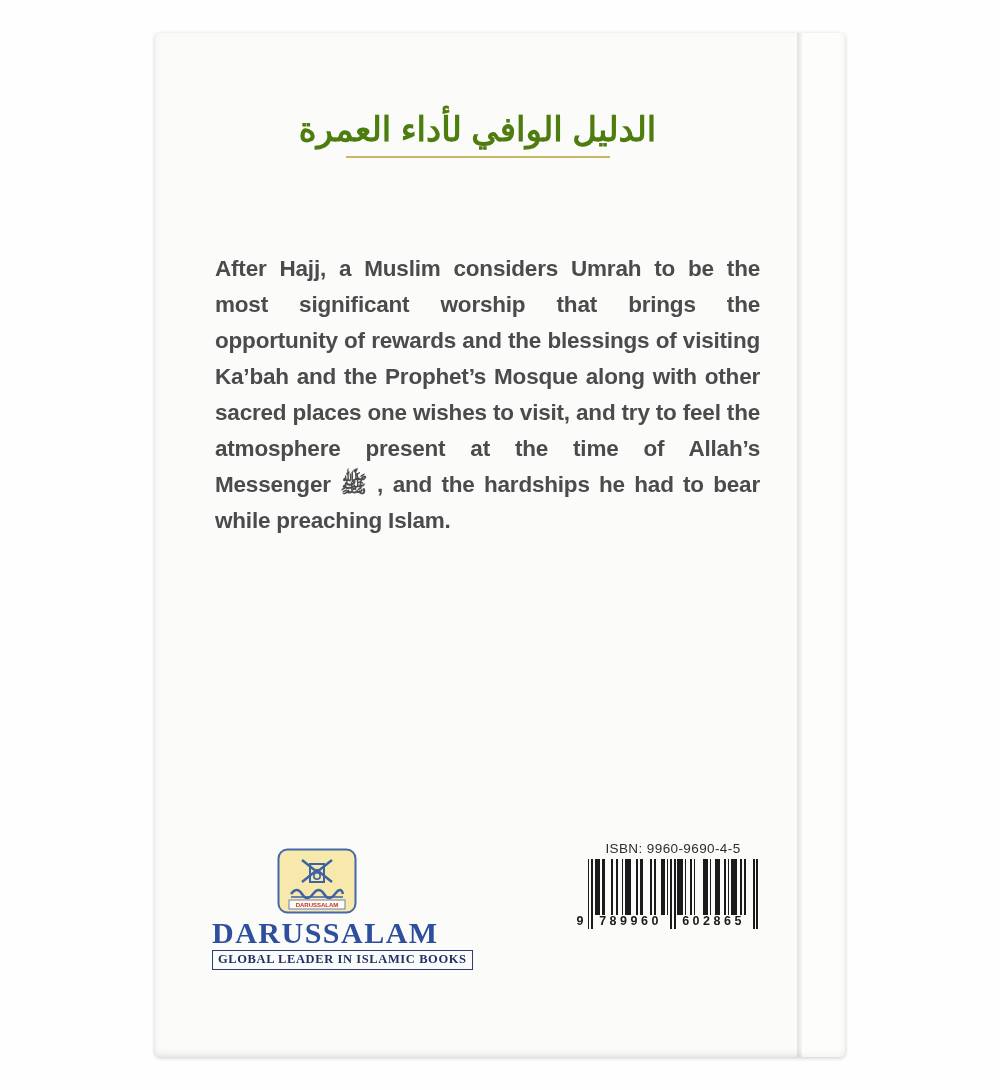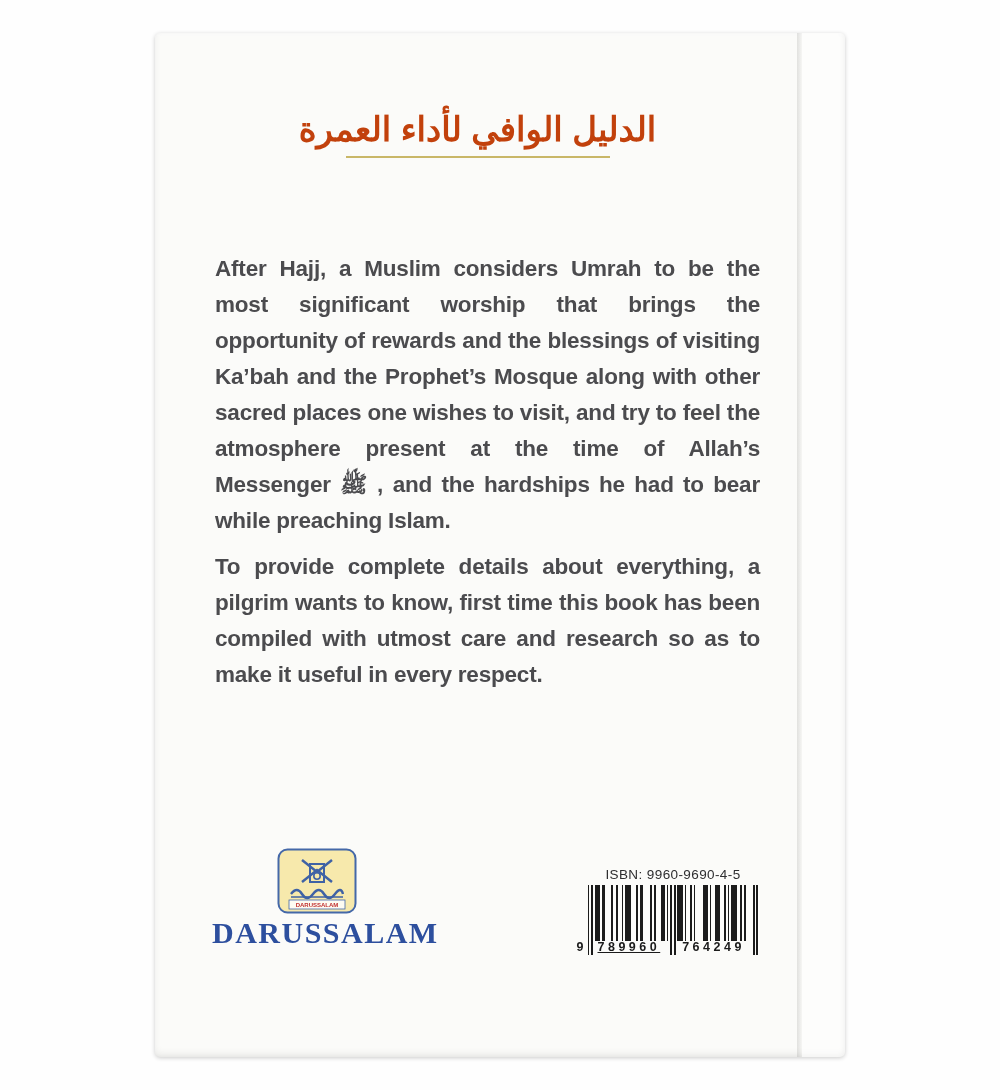--- a/index.html
+++ b/index.html
@@ -30,21 +30,21 @@
     background:rgba(255,255,255,0.55);
     border-radius:0 5px 5px 0;
   }
   
   .title-block{
     position:absolute;top:74px;left:0;width:645px;text-align:center;
   }
   .title-ar{
     direction:rtl;
     font-size:34px;font-weight:bold;
-    color:#c2410c;
+    color:#4d7c0f;
     letter-spacing:0.5px;
     line-height:44px;
   }
   .title-underline{
     width:264px;height:2px;margin:5px auto 0;
     background:#c9b768;
   }
   .subtitle-ar{
     direction:rtl;
     margin-top:9px;
@@ -83,83 +83,83 @@
     font-family:"Liberation Serif", serif;
     font-size:12.5px;font-weight:bold;
     color:#1e3066;
     letter-spacing:0.6px;
     border:1.5px solid #27407c;
     padding:1px 5px 2px;
     white-space:nowrap;
   }
   
   .barcode-block{
-    position:absolute;left:432px;top:834px;width:172px;text-align:center;
+    position:absolute;left:432px;top:808px;width:172px;text-align:center;
   }
   .isbn-label{
     font-size:13.5px;color:#2e2e30;letter-spacing:0.4px;margin-bottom:3px;
     white-space:nowrap;
   }
   .bars-wrap{
     position:relative;width:171px;height:74px;margin:0 auto;
     display:flex;align-items:flex-start;
   }
   .bc-mod{width:1.8px;flex:0 0 1.8px;}
   .bc-mod.on{background:#1b1b1b;}
   .bc-digit{
     position:absolute;top:55px;
     font-size:12.5px;color:#1b1b1b;font-weight:bold;
   }
   .bc-d0{left:-11px;}
-  .bc-d1{left:10px;width:66px;letter-spacing:3.5px;text-align:left;text-decoration:underline;}
+  .bc-d1{left:10px;width:66px;letter-spacing:3.5px;text-align:center;}
   .bc-d2{left:93px;width:66px;letter-spacing:3.5px;text-align:center;}
 </style>
 </head>
 <body>
 
 <div class="stage">
   <div class="book-cover">
 
     <div class="spine-strip"></div>
     <div class="spine-crease"></div>
 
     <div class="title-block">
       <div class="title-ar">الدليل الوافي لأداء العمرة</div>
       <div class="title-underline"></div>
     </div>
 
     <div class="body-text">
       <p>After Hajj, a Muslim considers Umrah to be the most significant worship that brings the opportunity of rewards and the blessings of visiting Ka’bah and the Prophet’s Mosque along with other sacred places one wishes to visit, and try to feel the atmosphere present at the time of Allah’s Messenger ﷺ , and the hardships he had to bear while preaching Islam.</p>
-      <p>To provide complete details about everything, a pilgrim wants to know, first time this book has been compiled with utmost care and research so as to make it useful in every respect.</p>
     </div>
 
     <div class="publisher">
       <svg class="emblem" width="80" height="66" viewBox="0 0 80 66">
         <rect x="1.5" y="1.5" width="77" height="63" rx="9" fill="#f7e9ac" stroke="#4468a8" stroke-width="2"></rect>
 
         <path d="M25,12 L40,24 L55,12" fill="none" stroke="#3f62a5" stroke-width="2.5"></path>
         <path d="M25,34 L40,22 L55,34" fill="none" stroke="#3f62a5" stroke-width="2.5"></path>
         <rect x="33" y="16" width="14" height="18" fill="none" stroke="#3f62a5" stroke-width="2"></rect>
         <circle cx="40" cy="28" r="3.2" fill="none" stroke="#3f62a5" stroke-width="1.6"></circle>
 
         <path d="M14,46 Q20,38 25,46 T36,46 T47,46 T58,46 T66,46" fill="none" stroke="#3f62a5" stroke-width="2.4"></path>
         <path d="M14,49 L66,49" stroke="#3f62a5" stroke-width="1.6"></path>
 
         <rect x="12" y="52" width="56" height="9" fill="#fdfbf2" stroke="#4468a8" stroke-width="0.8"></rect>
         <text x="40" y="59" text-anchor="middle" font-family="Liberation Sans, sans-serif" font-size="6" font-weight="bold" fill="#c03030">DARUSSALAM</text>
       </svg>
       <div class="wordmark">DARUSSALAM</div>
+      <div class="tagline">GLOBAL LEADER IN ISLAMIC BOOKS</div>
     </div>
 
     <div class="barcode-block">
       <div class="isbn-label">ISBN: 9960-9690-4-5</div>
       <div class="bars-wrap">
         <span class="bc-digit bc-d0">9</span>
         <span class="bc-digit bc-d1">789960</span>
-        <span class="bc-digit bc-d2">764249</span>
+        <span class="bc-digit bc-d2">602865</span>
       <div class="bc-mod on" style="height: 70px;"></div>
           <div class="bc-mod" style="height: 70px;"></div>
           <div class="bc-mod on" style="height: 70px;"></div>
           <div class="bc-mod" style="height: 56px;"></div>
           <div class="bc-mod on" style="height: 56px;"></div>
           <div class="bc-mod on" style="height: 56px;"></div>
           <div class="bc-mod on" style="height: 56px;"></div>
           <div class="bc-mod" style="height: 56px;"></div>
           <div class="bc-mod on" style="height: 56px;"></div>
           <div class="bc-mod on" style="height: 56px;"></div>

